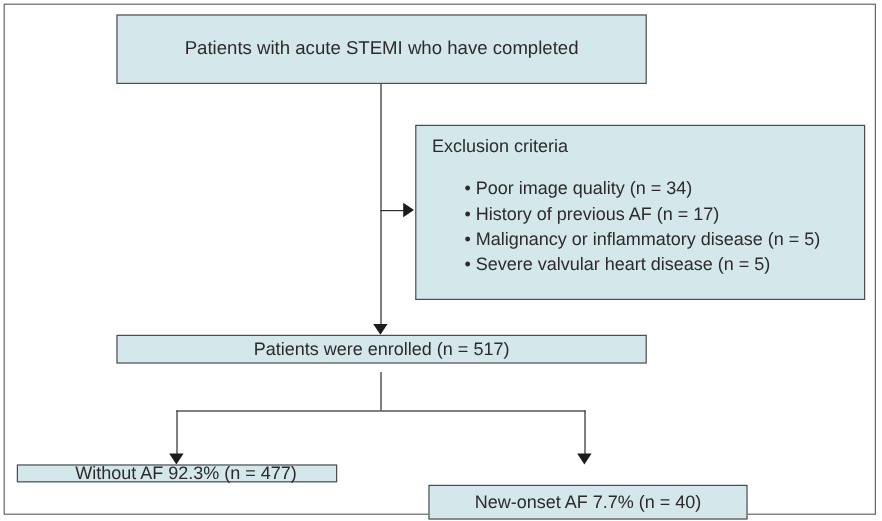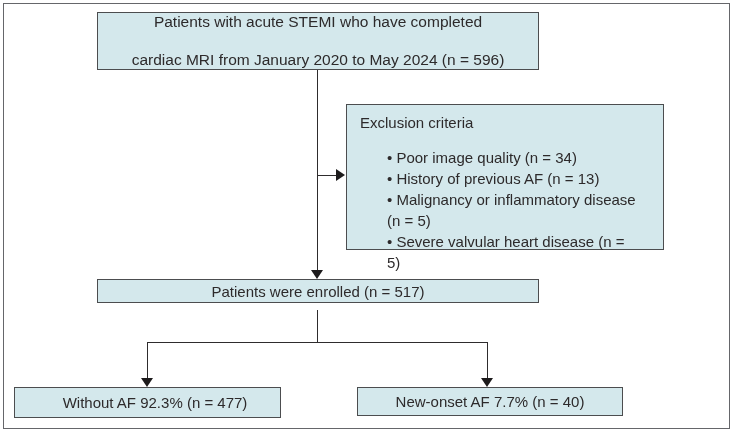--- a/index.html
+++ b/index.html
@@ -33,24 +33,24 @@
   }
   .box.centered {
     display: flex;
     flex-direction: column;
     align-items: center;
     justify-content: center;
     text-align: center;
     gap: 16px;
   }
   #top-box    { left: 97px;  top: 12px;  width: 442px; height: 58px; line-height: 22px; font-size: 15.5px; }
-  #excl-box   { left: 346px; top: 104px; width: 318px; height: 146px; padding: 7px 8px 0 13px; }
+  #excl-box   { left: 346px; top: 104px; width: 375px; height: 146px; padding: 7px 8px 0 13px; }
   #enrl-box   { left: 97px;  top: 279px; width: 442px; height: 24px; }
-  #left-box   { left: 14px;  top: 387px; width: 267px; height: 31px; padding-left: 15px; }
-  #right-box  { left: 357px; top: 387px; width: 266px; height: 29px; }
+  #left-box   { left: 14px;  top: 387px; width: 267px; height: 15px; padding-left: 15px; }
+  #right-box  { left: 357px; top: 404px; width: 266px; height: 29px; }
 
   #excl-box .excl-title { margin: 0; }
   #excl-box ul {
     margin: 14px;
     padding: 0 0 0 13px;
     list-style: none;
   }
   #excl-box li::before {
     content: "\2022\00a0";
   }
@@ -76,34 +76,33 @@
 </style>
 </head>
 <body>
 
 <div id="canvas">
 
   <div class="frame"></div>
 
   <div class="box centered" id="top-box">
     <div>Patients with acute STEMI who have completed</div>
-    <div>cardiac MRI from January 2020 to May 2024 (n = 596)</div>
   </div>
 
   <div class="connector" style="left:317px; top:70px; width:1px; height:201px;"></div>
   <div class="arrow-down" style="left:311px; top:270px;"></div>
 
   <div class="connector" style="left:317px; top:175px; width:20px; height:1px;"></div>
   <div class="arrow-right" style="left:336px; top:169px;"></div>
 
   <div class="box" id="excl-box">
     <div class="excl-title">Exclusion criteria</div>
     <ul>
         <li>Poor image quality (n = 34)</li>
-        <li>History of previous AF (n = 13)</li>
+        <li>History of previous AF (n = 17)</li>
         <li>Malignancy or inflammatory disease (n = 5)</li>
         <li>Severe valvular heart disease (n = 5)</li>
       </ul>
   </div>
 
   <div class="box centered" id="enrl-box">
     <div>Patients were enrolled (n = 517)</div>
   </div>
 
   <div class="connector" style="left:317px; top:310px; width:1px; height:32px;"></div>

